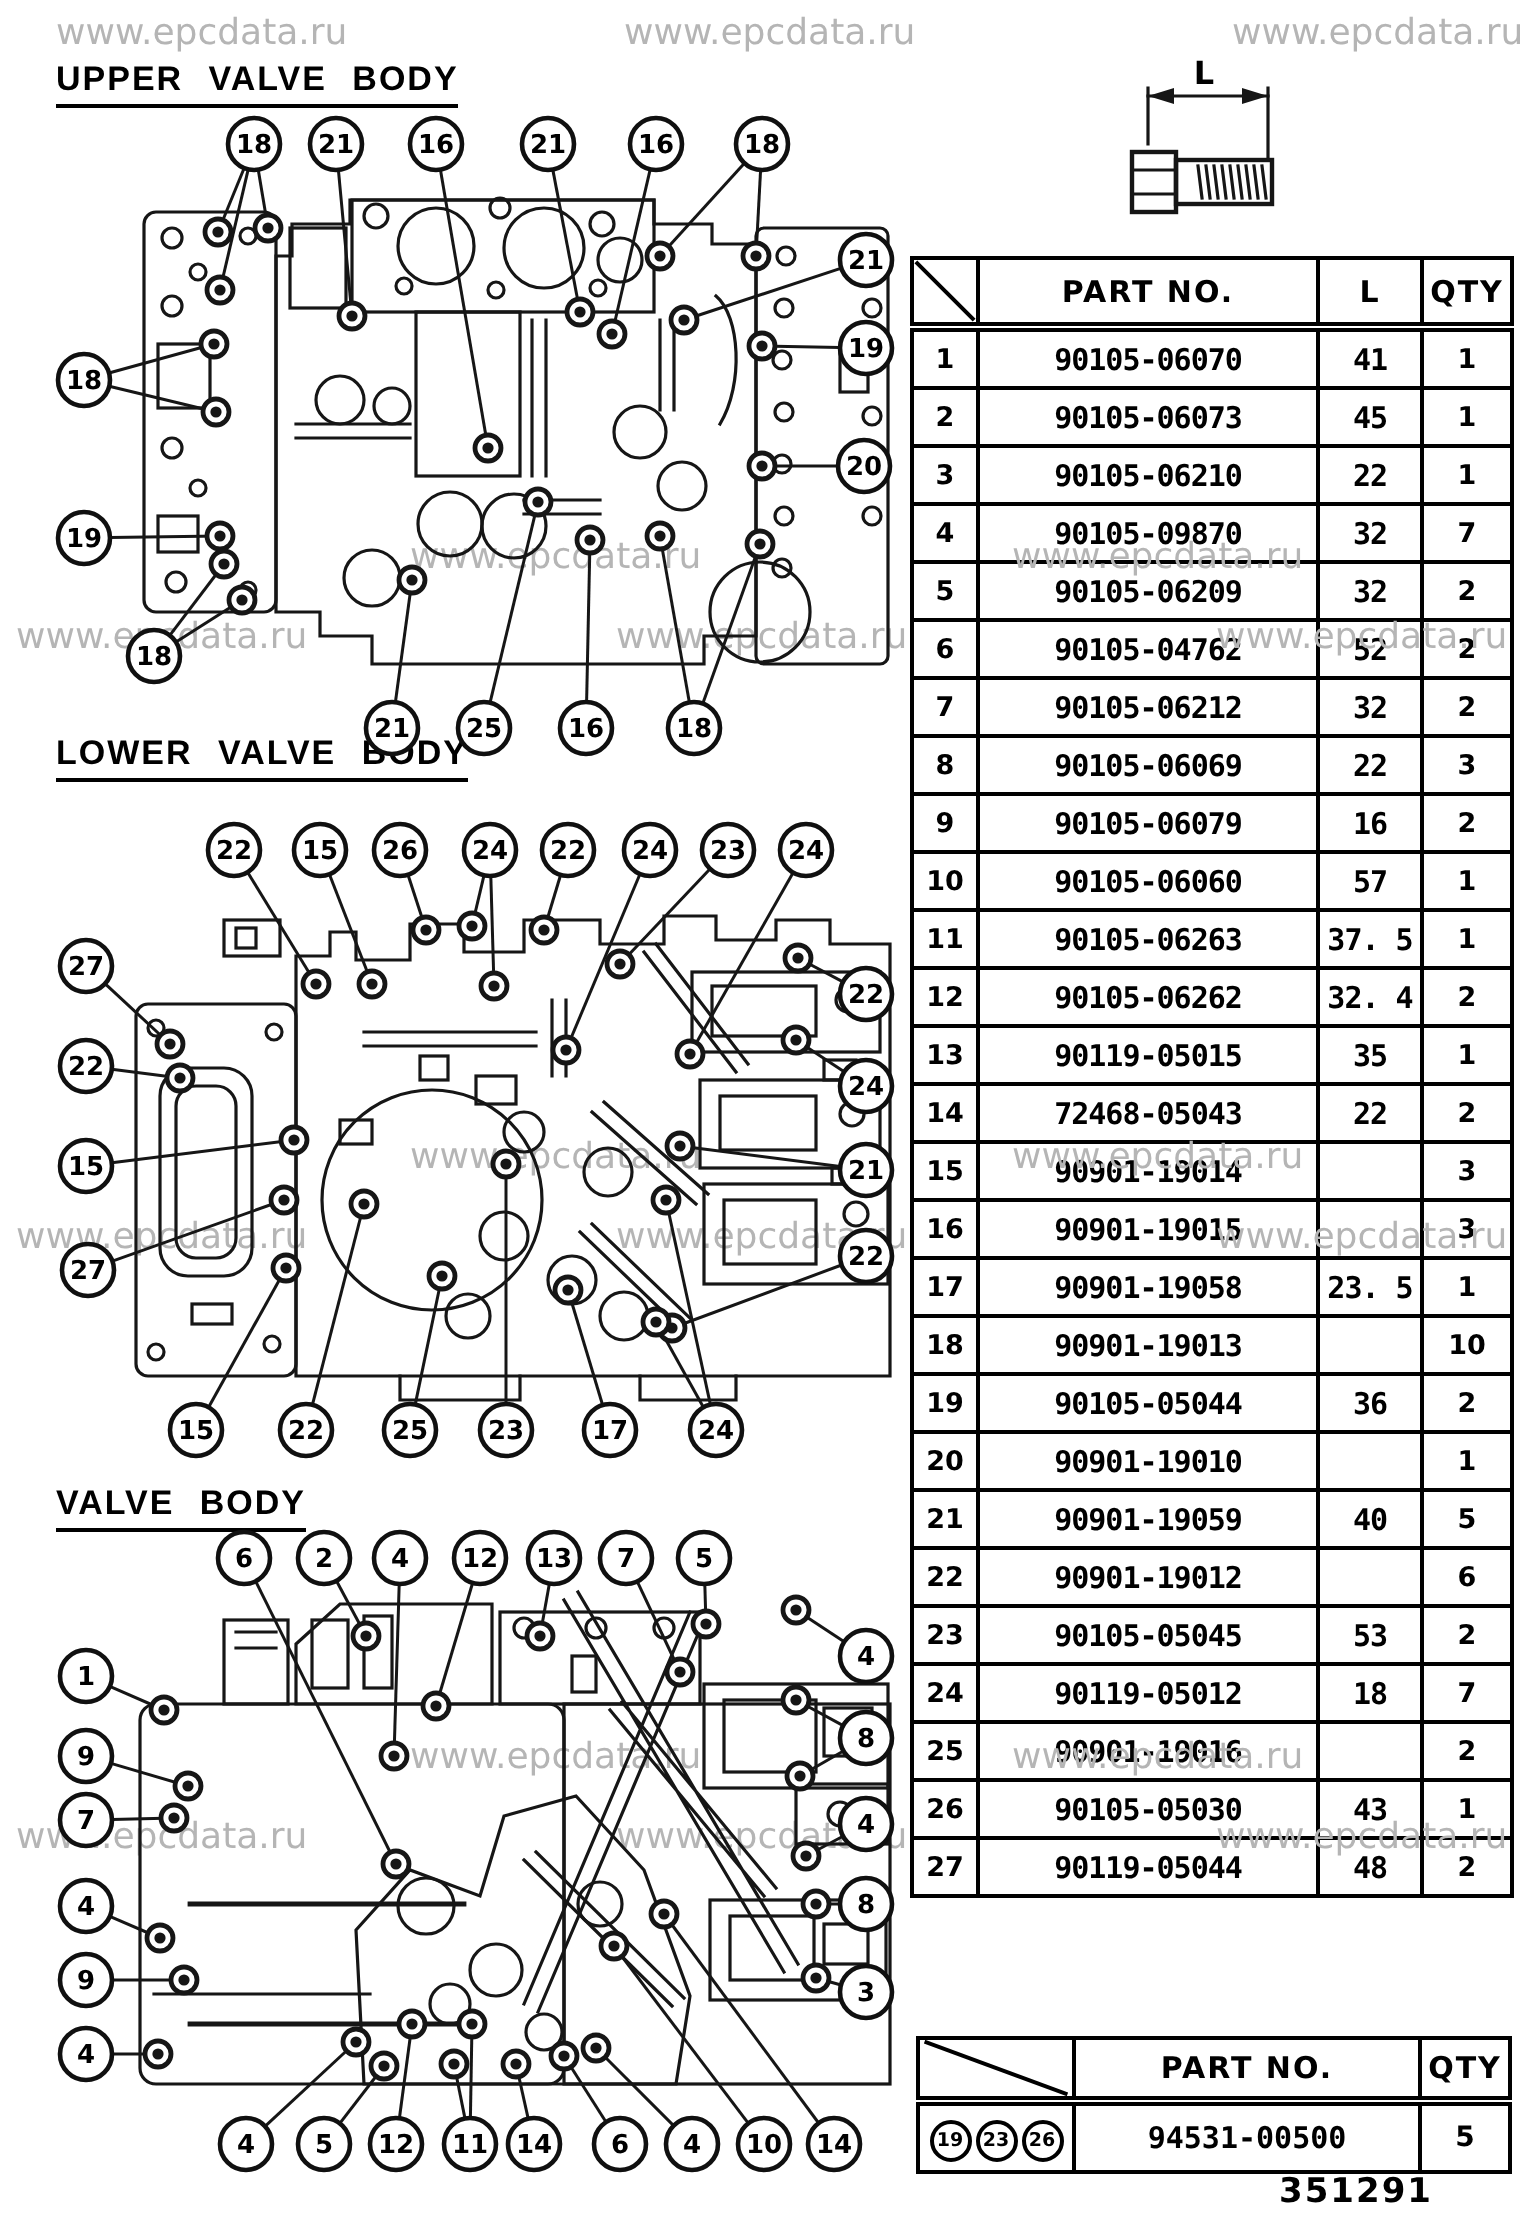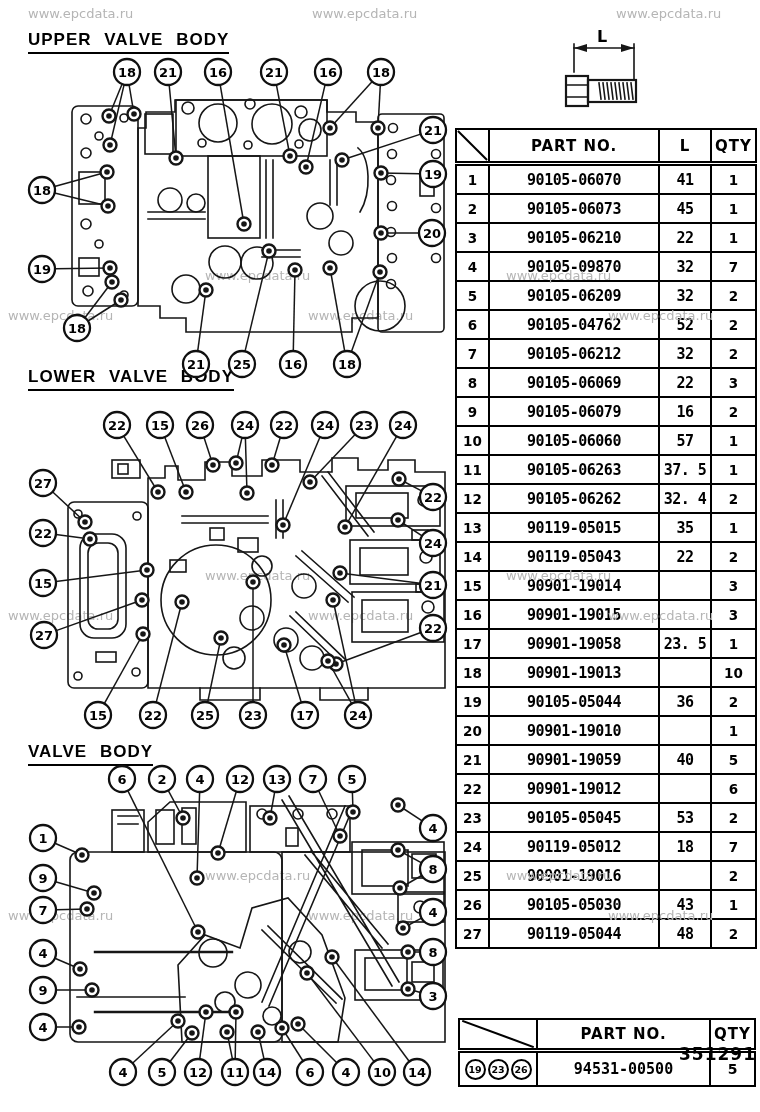--- a/index.html
+++ b/index.html
@@ -1,20 +1,20 @@
 <!DOCTYPE html>
 <html><head>
 <meta charset="utf-8">
 <style>
   html,body{margin:0;padding:0}
   body{width:760px;height:1112px;position:relative;background:#fff;overflow:hidden;
        font-family:"DejaVu Sans",sans-serif;color:#000}
   
   #watermarks{position:absolute;inset:0;z-index:3;pointer-events:none}
-  .watermark{position:absolute;color:#b5b5b5;font-size:13px;white-space:nowrap;
+  .watermark{position:absolute;color:#b5b5b5;font-size:18px;white-space:nowrap;
              font-family:"DejaVu Sans",sans-serif}
   
   .sec-title{position:absolute;left:28px;z-index:2;font:bold 17px "Liberation Sans",sans-serif;
              letter-spacing:1px;word-spacing:7px;border-bottom:2px solid #000;padding-bottom:2px}
   
   #art{position:absolute;left:0;top:0;z-index:4;pointer-events:none}
   .ln{stroke:#161616;stroke-width:1.6;fill:none;stroke-linecap:square}
   .ln2{stroke-width:2.2}
   .dash{stroke:#161616;stroke-width:2.4;fill:none}
   .leader{stroke:#161616;stroke-width:1.5}
@@ -40,21 +40,21 @@
   .sub-table{position:absolute;left:458px;top:1018px;z-index:2;border-collapse:collapse;background:#fff}
   .sub-table th,.sub-table td{border:2px solid #000;text-align:center;vertical-align:middle;
       padding:0;font-weight:bold;color:#000}
   .sub-table thead th{height:28px;border-bottom:5px double #000;
       font:bold 15px "DejaVu Sans",sans-serif;letter-spacing:1px}
   .sub-table td{height:32px}
   td.s-part{font:bold 15px "DejaVu Sans Mono",monospace}
   td.s-qty{font:bold 14px "DejaVu Sans",sans-serif}
   .ref-circle{display:inline-block;width:17px;height:17px;border:2px solid #000;border-radius:50%;
       font:bold 9.5px "DejaVu Sans",sans-serif;line-height:17px;text-align:center;margin:0 1px}
-  .fig-num{position:absolute;left:600px;top:1044px;width:156px;text-align:right;z-index:2;
+  .fig-num{position:absolute;left:600px;top:1086px;width:156px;text-align:center;z-index:2;
       font:bold 17px "DejaVu Sans",sans-serif;letter-spacing:1px}
 </style>
 </head>
 <body>
 
 <div id="watermarks">
     <span class="watermark" style="left: 28px; top: 6px; color: rgb(181, 181, 181);">www.epcdata.ru</span>
     <span class="watermark" style="left: 312px; top: 6px; color: rgb(181, 181, 181);">www.epcdata.ru</span>
     <span class="watermark" style="left: 616px; top: 6px; color: rgb(181, 181, 181);">www.epcdata.ru</span>
     <span class="watermark" style="left: 205px; top: 268px; color: rgb(181, 181, 181);">www.epcdata.ru</span>
@@ -799,21 +799,21 @@
         <td class="c-qty">2</td>
       </tr>
       <tr>
         <td class="c-no">13</td>
         <td class="c-part">90119-05015</td>
         <td class="c-len">35</td>
         <td class="c-qty">1</td>
       </tr>
       <tr>
         <td class="c-no">14</td>
-        <td class="c-part">90119-05043</td>
+        <td class="c-part">72468-05043</td>
         <td class="c-len">22</td>
         <td class="c-qty">2</td>
       </tr>
       <tr>
         <td class="c-no">15</td>
         <td class="c-part">90901-19014</td>
         <td class="c-len"></td>
         <td class="c-qty">3</td>
       </tr>
       <tr>

